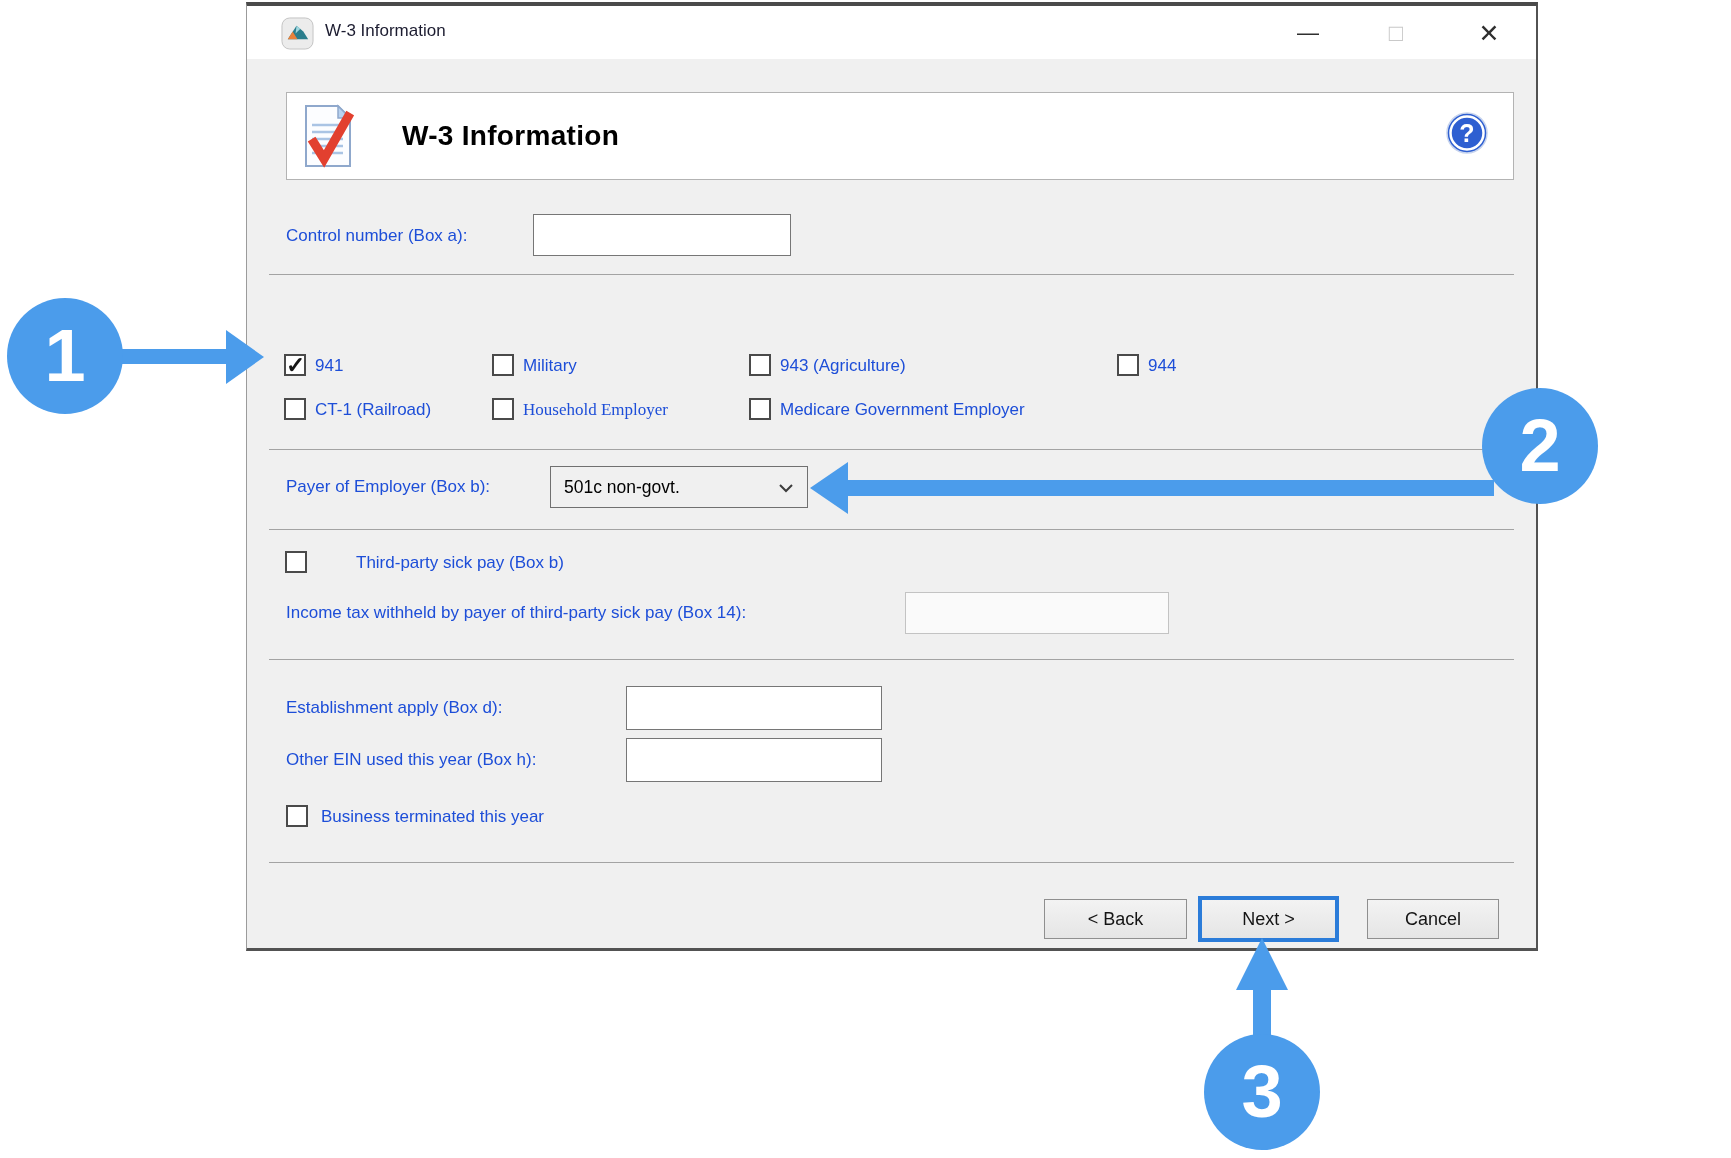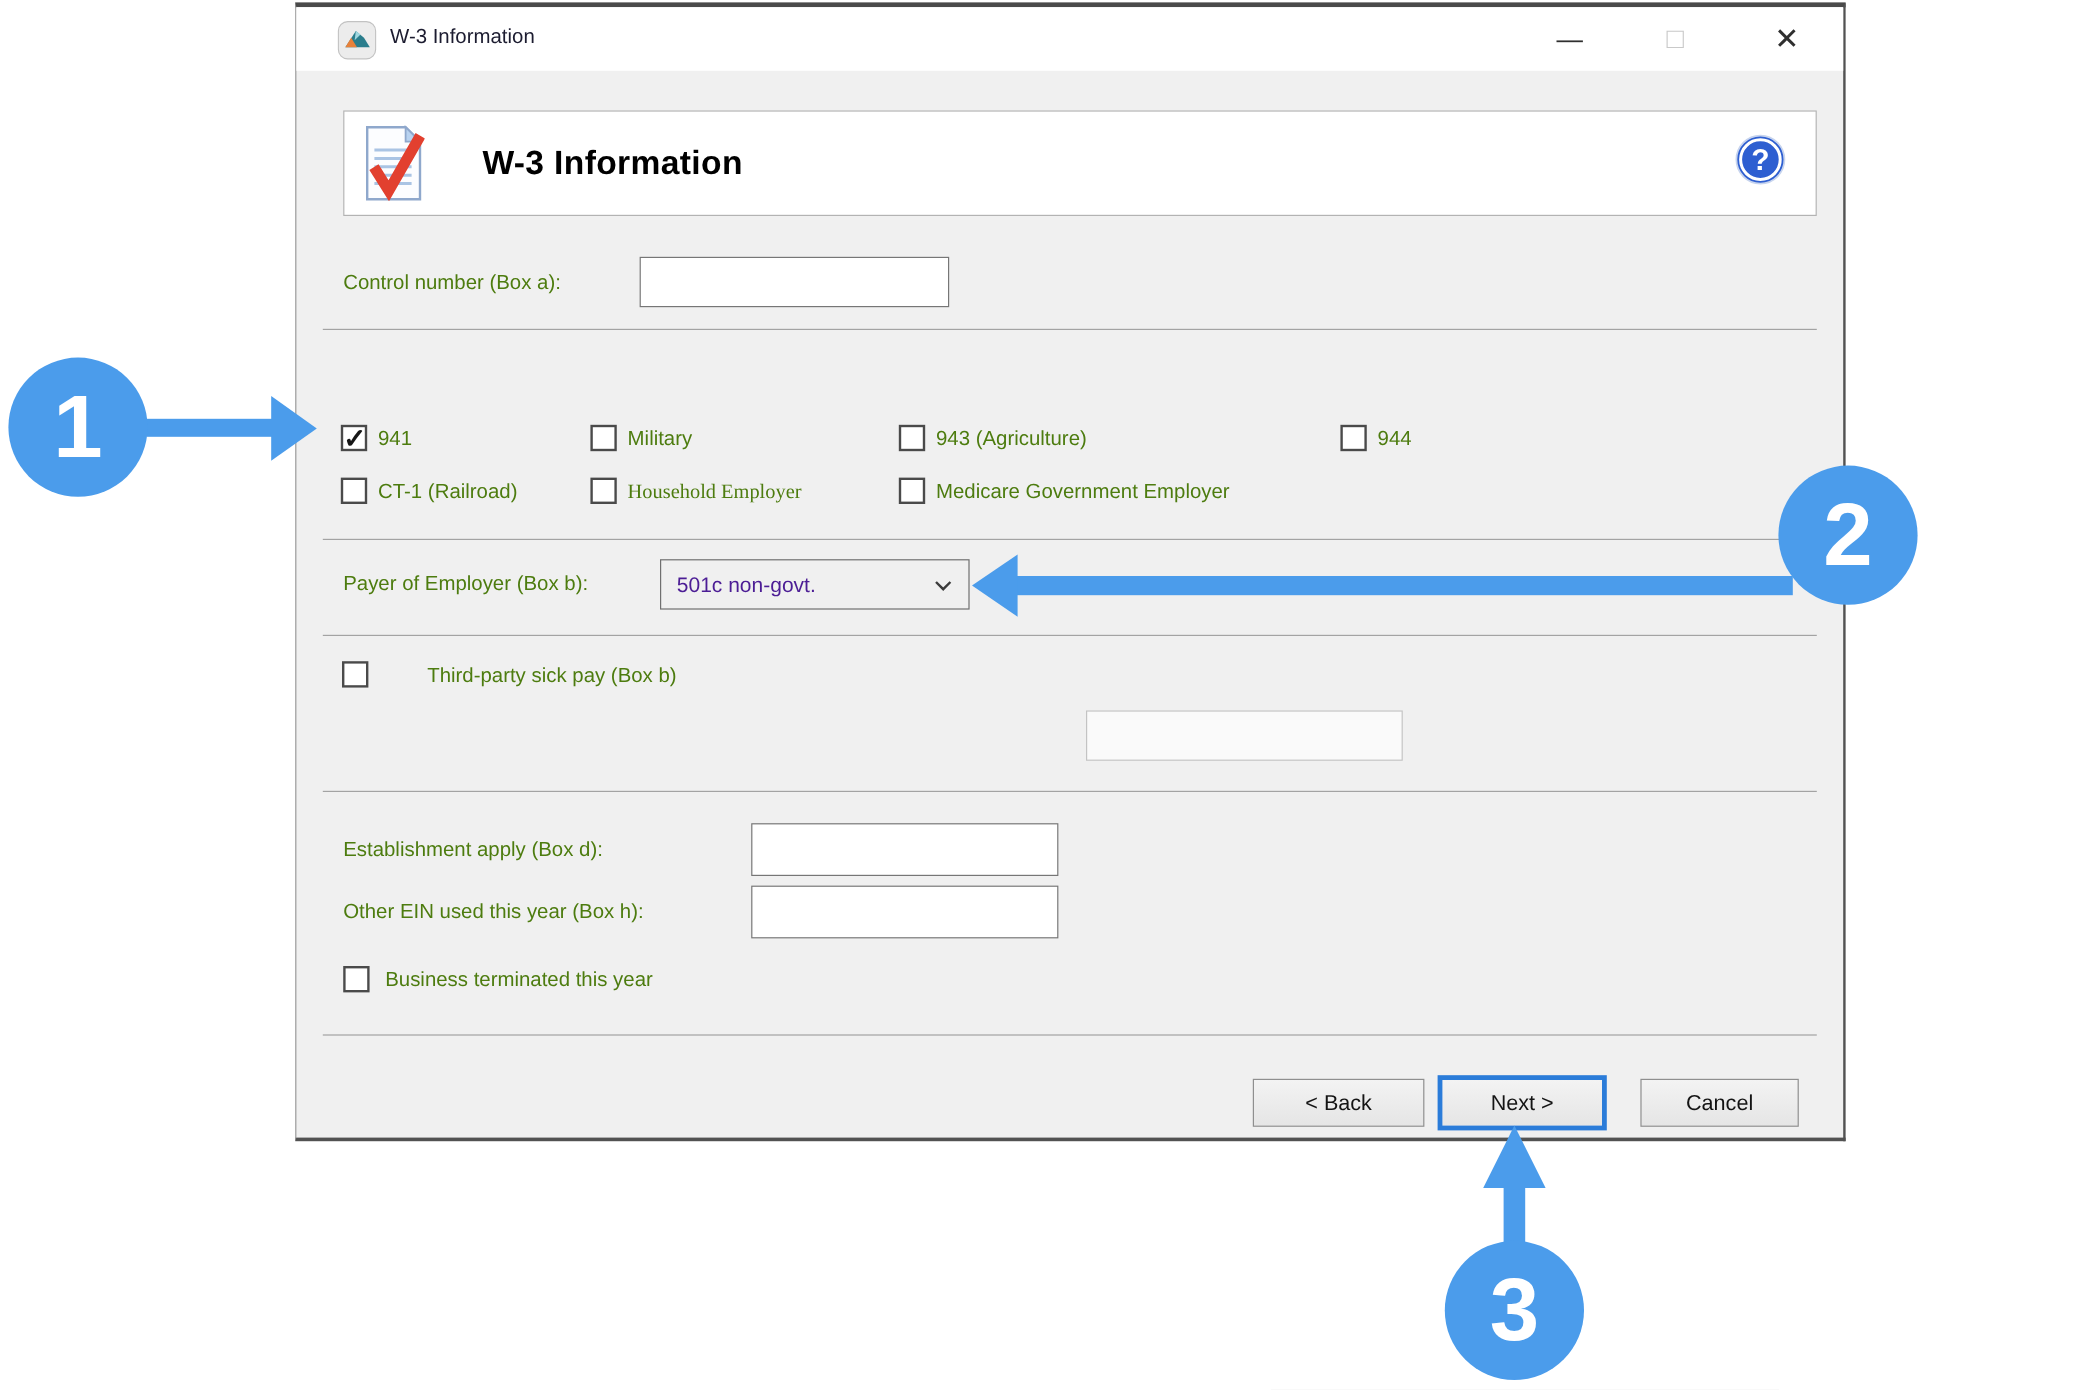--- a/index.html
+++ b/index.html
@@ -30,37 +30,37 @@
   
   .header-panel{
     position:absolute;left:39px;top:86px;width:1228px;height:88px;
     background:#ffffff;border:1px solid #b3b3b3;box-sizing:border-box;
   }
   .doc-icon{position:absolute;left:15px;top:11px;width:52px;height:64px;}
   .header-title{position:absolute;left:115px;top:0;height:86px;line-height:86px;font-size:28px;font-weight:bold;color:#000;letter-spacing:.3px;}
   .help-icon{position:absolute;left:1158px;top:18px;width:44px;height:44px;}
 
   
-  .lbl{position:absolute;font-size:17px;color:#4d7c0f;white-space:nowrap;}
+  .lbl{position:absolute;font-size:17px;color:#1d4ed8;white-space:nowrap;}
   .sep{position:absolute;left:22px;right:22px;height:1px;background:#a3a3a3;}
   .tb{
     position:absolute;background:#ffffff;border:1px solid #767676;box-sizing:border-box;
     font-family:"Liberation Sans",sans-serif;font-size:17px;padding:0 8px;outline:none;
   }
   .tb.disabled{background:#fafafa;border:1px solid #c3c3c3;}
   .cb{
     position:absolute;width:22px;height:22px;background:#fff;border:2px solid #4a4a4a;
     box-sizing:border-box;text-align:center;
   }
   .cb-glyph{display:block;font-size:23px;line-height:18px;color:#161616;font-weight:bold;}
   .dropdown{
     position:absolute;left:303px;top:460px;width:258px;height:42px;
     background:#f0f0f0;border:1px solid #707070;box-sizing:border-box;
   }
-  .dropdown .dd-text{position:absolute;left:13px;top:0;line-height:40px;font-size:17.5px;color:#4c1d95;}
+  .dropdown .dd-text{position:absolute;left:13px;top:0;line-height:40px;font-size:17.5px;color:#000000;}
   .dropdown .dd-chev{position:absolute;right:13px;top:16px;}
 
   
   .btn{
     position:absolute;top:893px;height:40px;
     background:linear-gradient(#f3f3f3,#e5e5e5);
     border:1px solid #8f8f8f;box-sizing:border-box;
     font-family:"Liberation Sans",sans-serif;font-size:18px;color:#141414;
     text-align:center;padding:0;
   }
@@ -162,20 +162,21 @@
     </svg>
   </div>
 
   <div class="sep" style="top:523px;"></div>
 
   <span class="cb" style="left:38px;top:545px;">
       <span class="cb-glyph"></span>
     </span>
   <span class="lbl" style="left:73px;top:545px;line-height:23px;margin-left:36px;">Third-party sick pay (Box b)</span>
 
+  <span class="lbl" style="left:39px;top:586px;line-height:42px;">Income tax withheld by payer of third-party sick pay (Box 14):</span>
   <input class="tb disabled" style="left: 658px; top: 586px; width: 264px; height: 42px;" disabled="" value="">
 
   <div class="sep" style="top:653px;"></div>
 
   <span class="lbl" style="left:39px;top:680px;line-height:44px;">Establishment apply (Box d):</span>
   <input class="tb" style="left: 379px; top: 680px; width: 256px; height: 44px;" value="">
 
   <span class="lbl" style="left:39px;top:732px;line-height:44px;">Other EIN used this year (Box h):</span>
   <input class="tb" style="left: 379px; top: 732px; width: 256px; height: 44px;" value="">
 

